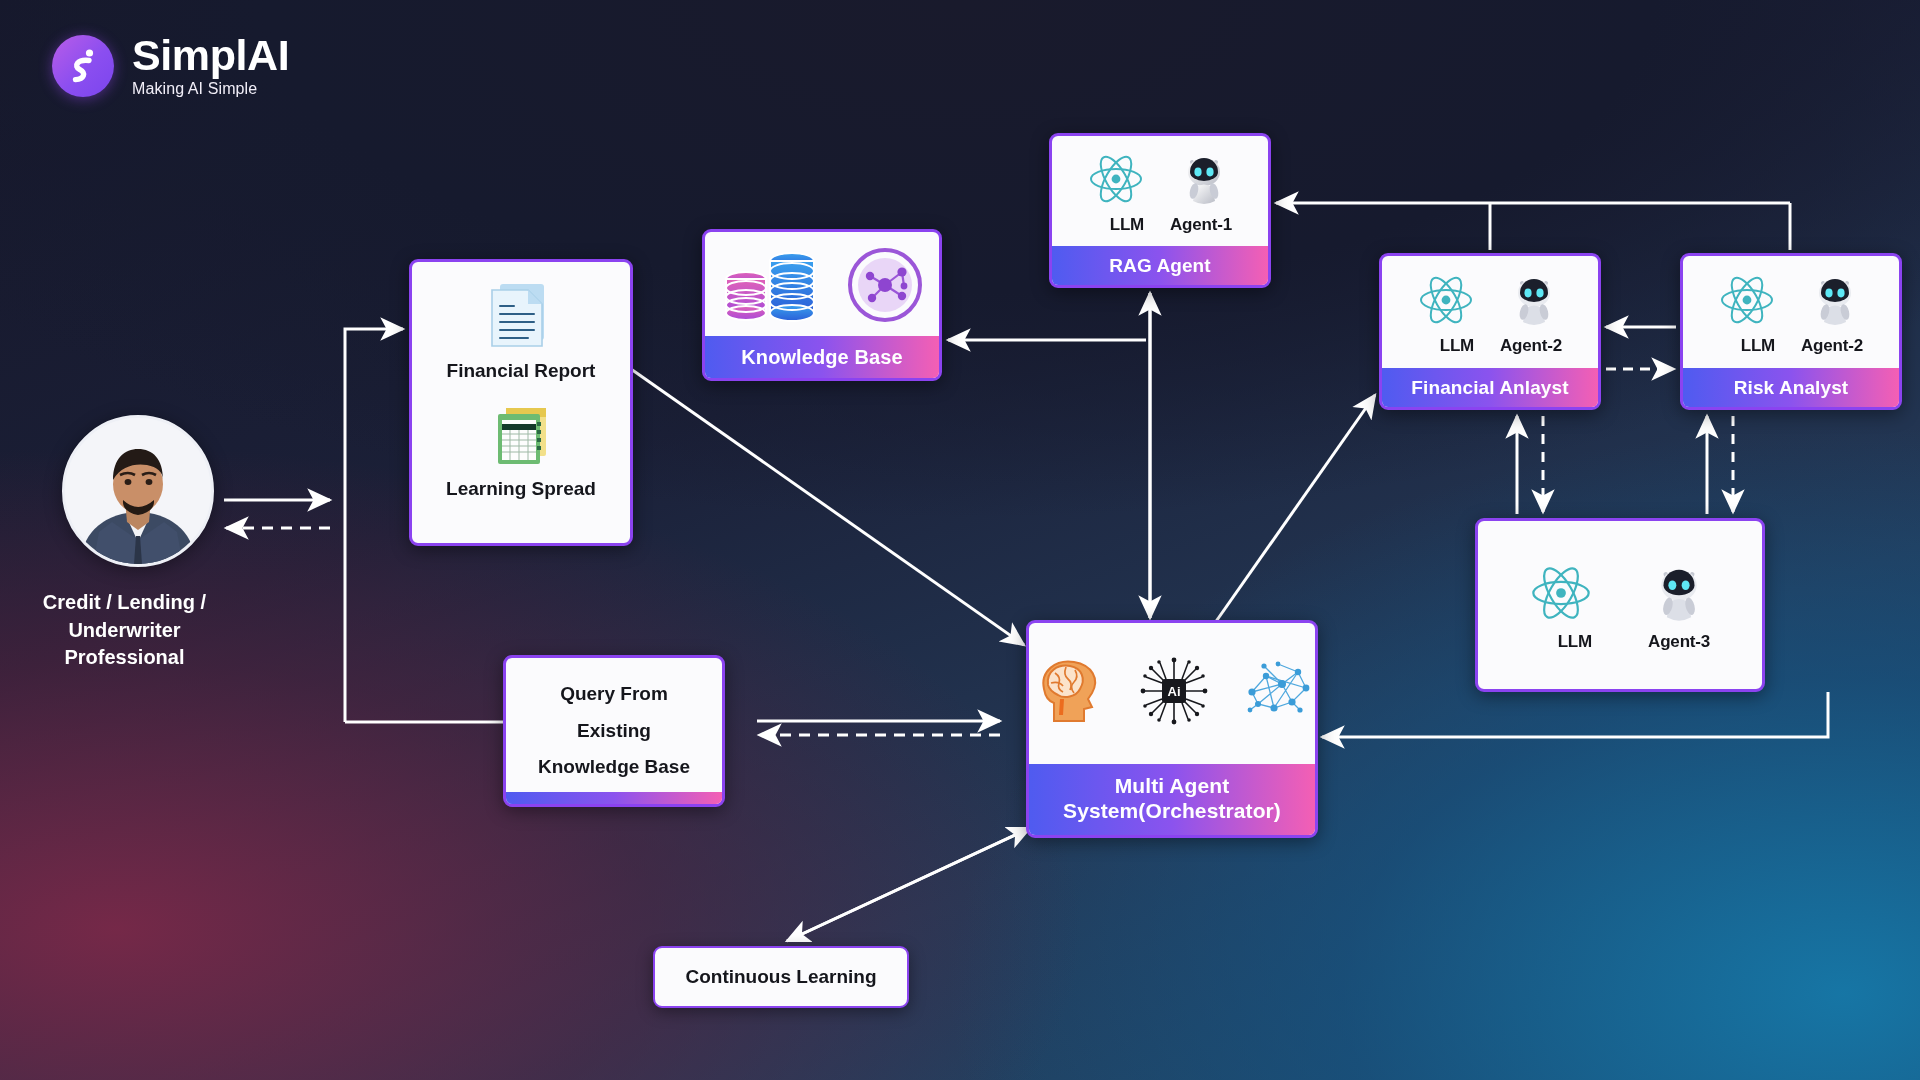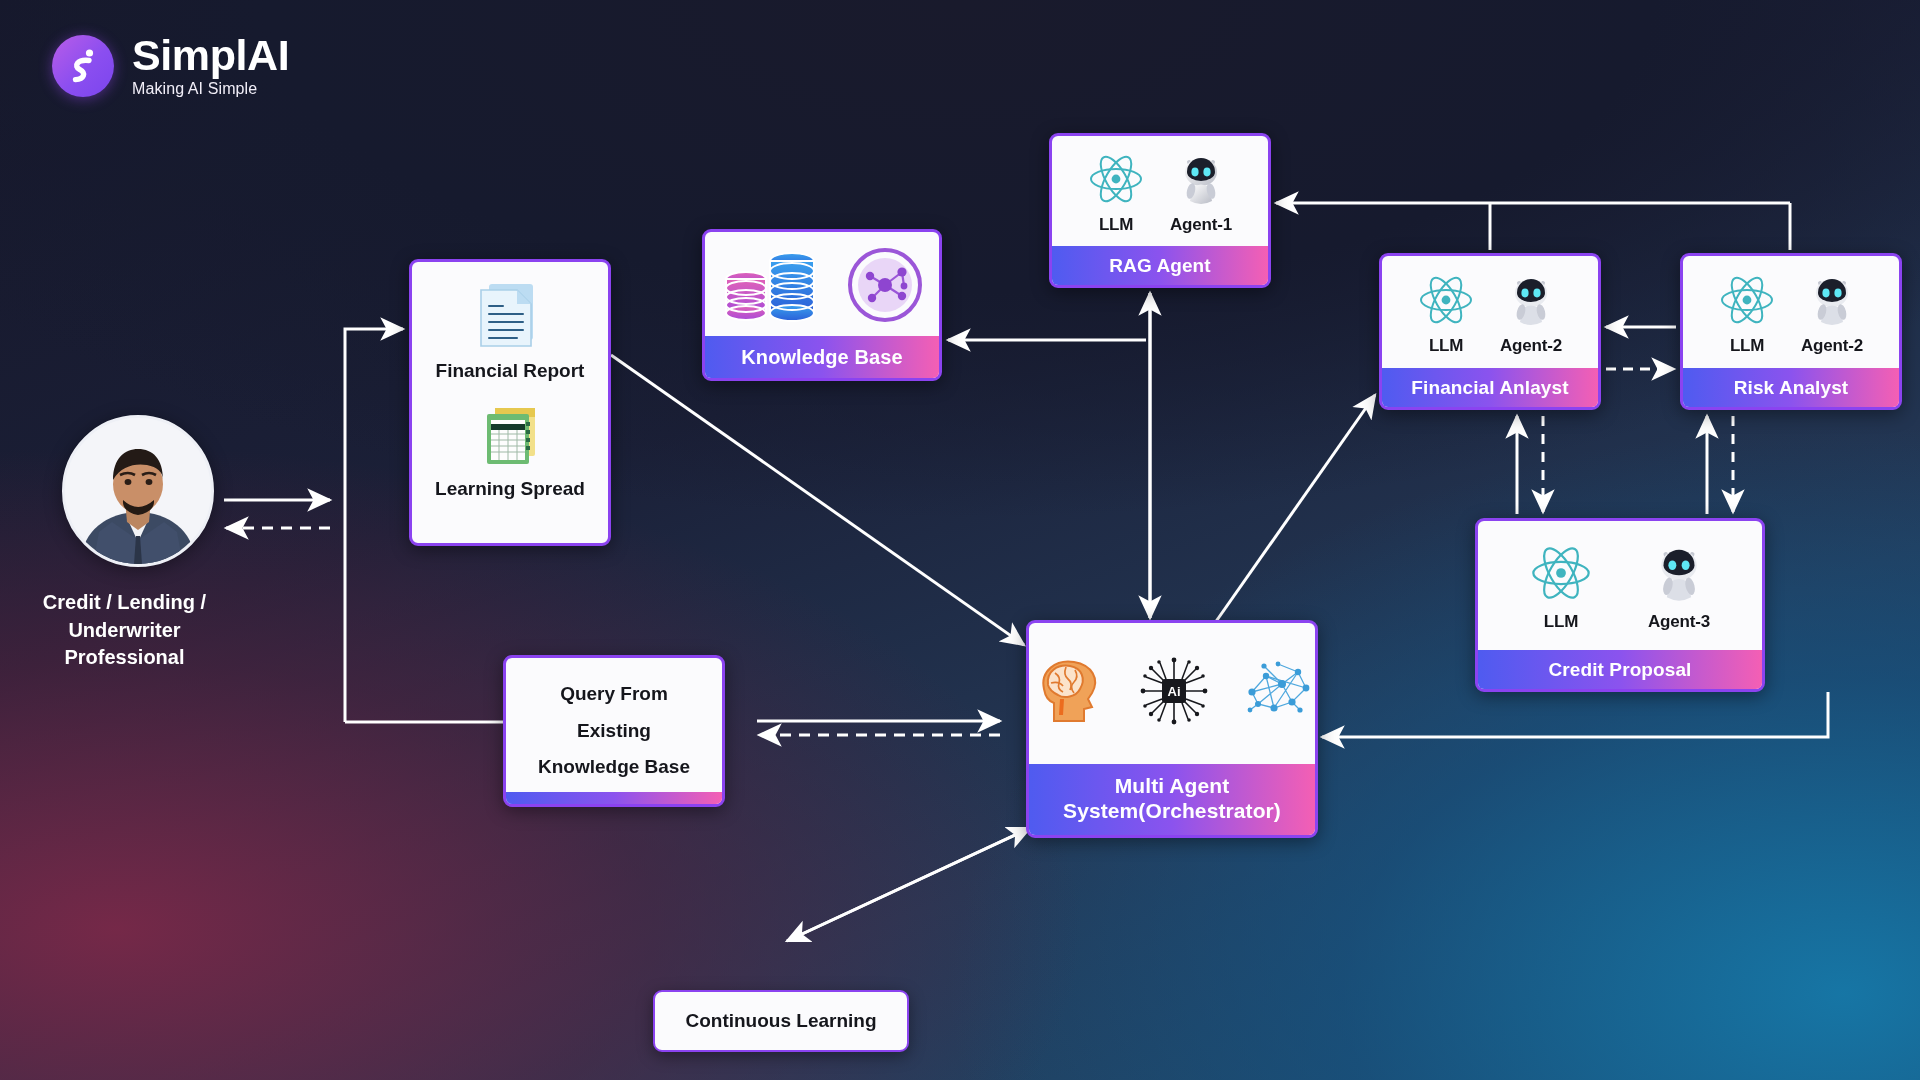--- a/index.html
+++ b/index.html
@@ -40,29 +40,29 @@
   .card {
     position:absolute; background:#fbfbfd; border:3px solid #8b43f0; border-radius:9px;
     overflow:hidden; box-shadow:0 4px 18px rgba(0,0,0,.42); display:flex; flex-direction:column;
   }
   .card-body { flex:1; display:flex; align-items:center; justify-content:center; gap:14px; padding:10px 8px; }
   .card-label {
     background:linear-gradient(90deg,#4f5bf0 0%,#8b53ee 50%,#f45fb4 100%);
     color:#fff; font-size:19px; font-weight:700; text-align:center;
     padding:8px 6px; line-height:1.22; letter-spacing:.1px;
   }
-  .icon-col { display:flex; flex-direction:column; align-items:center; gap:4px; }
+  .icon-col { display:flex; flex-direction:column; align-items:flex-end; gap:4px; }
   .icon-cap { color:#15161c; font-size:17px; font-weight:700; letter-spacing:-.2px; }
   .doc-cap { color:#15161c; font-size:19px; font-weight:700; }
 
   
   .agent-card .card-body { gap:26px; padding-top:14px; }
 
   
-  #card-docs { left:409px; top:259px; width:202px; height:287px;justify-content:flex-end; }
+  #card-docs { left:409px; top:259px; width:224px; height:287px;justify-content:flex-end; }
   #card-docs .card-body { flex-direction:column; gap:6px; justify-content:flex-start; padding-top:18px; }
   .doc-block { display:flex; flex-direction:column; align-items:center; gap:6px; }
   .doc-block + .doc-block { margin-top:14px; }
 
   #card-kb { left:702px; top:229px; width:240px; height:152px; }
   #card-kb .card-body { gap:18px; padding:12px 10px 6px; }
   #card-kb .card-label { font-size:20px; padding:9px 6px; }
 
   #card-rag { left:1049px; top:133px; width:222px; height:155px; }
   #card-query { left:503px; top:655px; width:222px; height:152px; }
@@ -74,21 +74,21 @@
   #card-credit { left:1475px; top:518px; width:290px; height:174px; }
   #card-credit .card-body { gap:56px; }
 
   #card-orch { left:1026px; top:620px; width:292px; height:218px; }
   #card-orch .card-body { gap:34px; padding:14px 10px; }
   #card-orch .card-label { font-size:21px; padding:9px 6px 11px; }
 
   #card-cl { position:absolute; left:653px; top:946px; width:256px; height:62px;
     background:#fbfbfd; border:2px solid #8b43f0; border-radius:9px;
     display:flex; align-items:center; justify-content:center;
-    box-shadow:0 4px 16px rgba(0,0,0,.4);margin-top:44px; }
+    box-shadow:0 4px 16px rgba(0,0,0,.4); }
   .cl-text { color:#15161c; font-size:19px; font-weight:700; }
 </style>
 </head>
 <body>
 
 <div id="stage">
 
   <svg id="svg-layer" viewBox="0 0 1920 1080">
     <defs>
       <marker id="ah" markerWidth="9" markerHeight="9" refX="7.6" refY="4.5" orient="auto" markerUnits="strokeWidth">
@@ -424,21 +424,20 @@
             <ellipse cx="22" cy="21" rx="3.6" ry="4.4" fill="#5ee8f5"></ellipse>
             <ellipse cx="34" cy="21" rx="3.6" ry="4.4" fill="#5ee8f5"></ellipse>
             <path d="M20 36 q8 -5 16 0 l3 14 q-11 6 -22 0 z" fill="#dcdfe7"></path>
             <ellipse cx="18" cy="40" rx="4" ry="8" fill="#c9ccd6" transform="rotate(14 18 40)"></ellipse>
             <ellipse cx="38" cy="40" rx="4" ry="8" fill="#c9ccd6" transform="rotate(-14 38 40)"></ellipse>
           </svg>
         </span>
         <span class="icon-cap">Agent-3</span>
       </div>
     </div>
-    <div class="card-label">Credit Proposal</div>
   </div>
 
   <div class="card" id="card-query">
     <div class="card-body">
       <div class="query-text">Query From</div>
       <div class="query-text">Existing</div>
       <div class="query-text">Knowledge Base</div>
     </div>
     <div class="card-label">Direct Query</div>
   </div>

